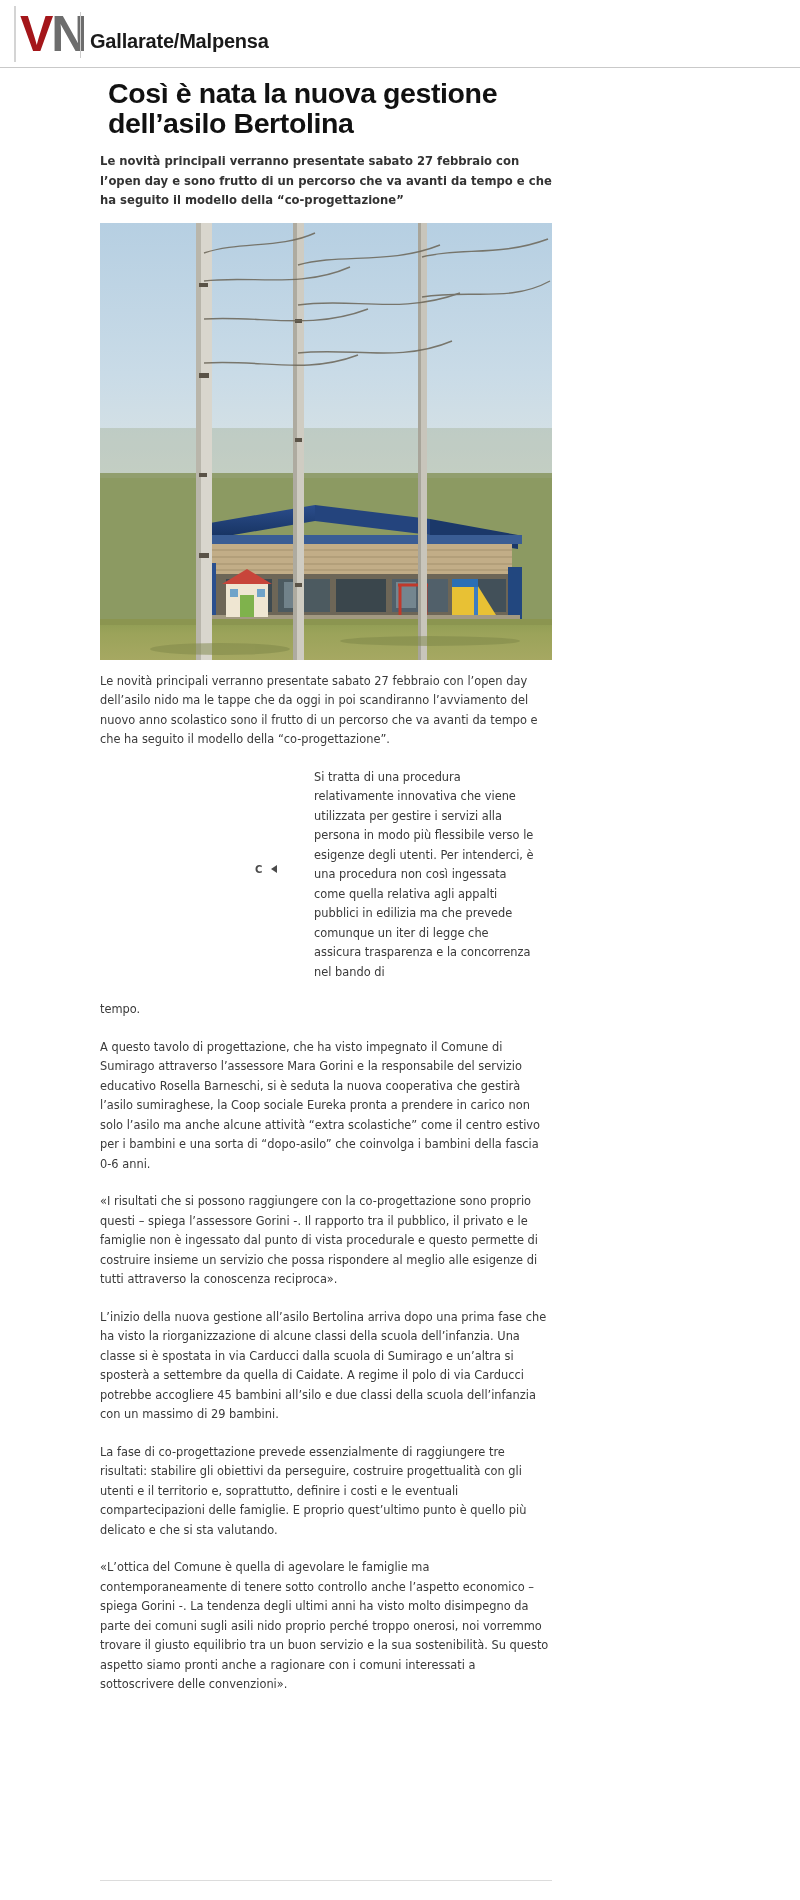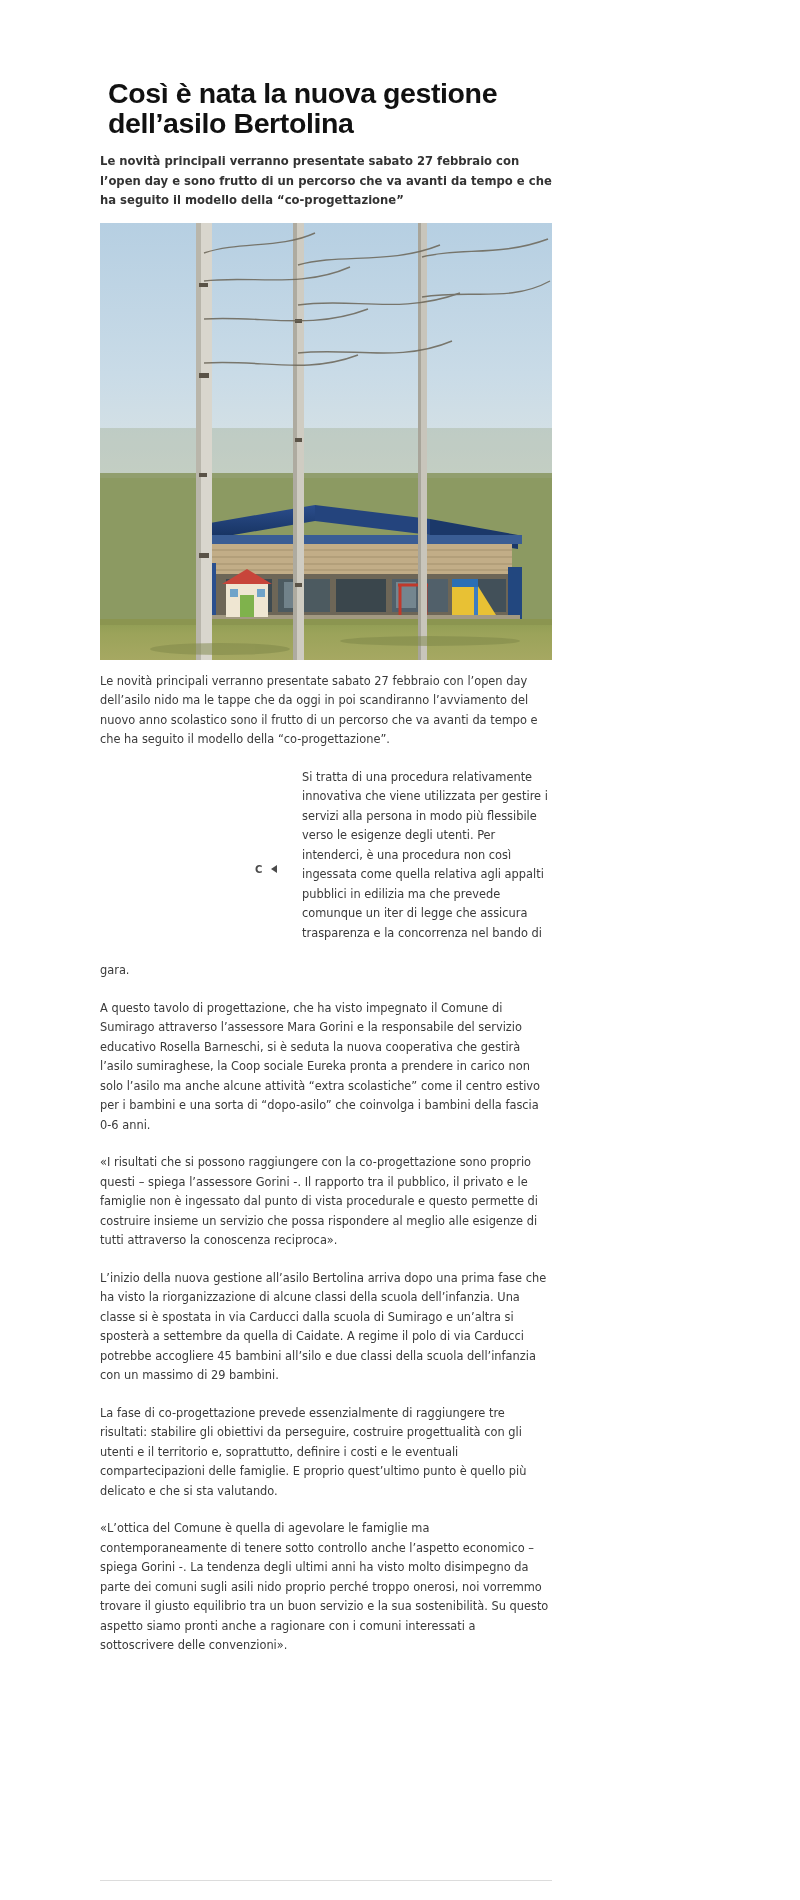--- a/index.html
+++ b/index.html
@@ -140,21 +140,21 @@
     width: 0; height: 0;
     border-top: 4.5px solid transparent;
     border-bottom: 4.5px solid transparent;
     border-right: 6px solid #4a4a4a;
   }
   .quote-col {
     margin-left: 198px;
     width: 254px;
   }
   .quote-col p {
-    margin: 4px;
+    margin: 16px;
     font-size: 11.4px;
     line-height: 19.5px;
     color: #3a3a3a;
     font-family: "DejaVu Sans", sans-serif;
   }
   p.after-quote {
     margin: 0 0 18px 0;
     font-size: 11.4px;
     line-height: 19.5px;
     color: #3a3a3a;
@@ -189,20 +189,26 @@
     text-align: left;
     font-family: "DejaVu Sans", sans-serif;
     white-space: nowrap;
   }
 </style>
 </head>
 <body>
 
 <div class="page">
 
+  <div class="masthead">
+    <div class="logo-rule"></div>
+    <div class="logo"><span class="v">V</span><span class="n">N</span></div>
+    <div class="logo-divider"></div>
+    <div class="section-name">Gallarate/Malpensa</div>
+  </div>
 
   <div class="article">
 
     <h1 class="headline">Così è nata la nuova gestione dell’asilo Bertolina</h1>
 
     <p class="lead">Le novità principali verranno presentate sabato 27 febbraio con l’open day e sono frutto di un percorso che va avanti da tempo e che ha seguito il modello della “co-progettazione”</p>
 
     <div class="photo-wrap">
       <svg class="photo" viewBox="0 0 452 437" preserveAspectRatio="none">
         <defs>
@@ -326,21 +332,21 @@
     <div class="embed-row">
       <div class="embed-icons">
         <span class="icon-c">C</span>
         <span class="icon-tri"></span>
       </div>
       <div class="quote-col">
         <p>Si tratta di una procedura relativamente innovativa che viene utilizzata per gestire i servizi alla persona in modo più flessibile verso le esigenze degli utenti. Per intenderci, è una procedura non così ingessata come quella relativa agli appalti pubblici in edilizia ma che prevede comunque un iter di legge che assicura trasparenza e la concorrenza nel bando di</p>
       </div>
     </div>
 
-    <p class="after-quote">gara.</p>
+    <p class="after-quote">tempo.</p>
 
     <p class="body">A questo tavolo di progettazione, che ha visto impegnato il Comune di Sumirago attraverso l’assessore Mara Gorini e la responsabile del servizio educativo Rosella Barneschi, si è seduta la nuova cooperativa che gestirà l’asilo sumiraghese, la Coop sociale Eureka pronta a prendere in carico non solo l’asilo ma anche alcune attività “extra scolastiche” come il centro estivo per i bambini e una sorta di “dopo-asilo” che coinvolga i bambini della fascia 0-6 anni.</p>
     <p class="body">«I risultati che si possono raggiungere con la co-progettazione sono proprio questi – spiega l’assessore Gorini -. Il rapporto tra il pubblico, il privato e le famiglie non è ingessato dal punto di vista procedurale e questo permette di costruire insieme un servizio che possa rispondere al meglio alle esigenze di tutti attraverso la conoscenza reciproca».</p>
     <p class="body">L’inizio della nuova gestione all’asilo Bertolina arriva dopo una prima fase che ha visto la riorganizzazione di alcune classi della scuola dell’infanzia. Una classe si è spostata in via Carducci dalla scuola di Sumirago e un’altra si sposterà a settembre da quella di Caidate. A regime il polo di via Carducci potrebbe accogliere 45 bambini all’silo e due classi della scuola dell’infanzia con un massimo di 29 bambini.</p>
     <p class="body">La fase di co-progettazione prevede essenzialmente di raggiungere tre risultati: stabilire gli obiettivi da perseguire, costruire progettualità con gli utenti e il territorio e, soprattutto, definire i costi e le eventuali compartecipazioni delle famiglie. E proprio quest’ultimo punto è quello più delicato e che si sta valutando.</p>
     <p class="body">«L’ottica del Comune è quella di agevolare le famiglie ma contemporaneamente di tenere sotto controllo anche l’aspetto economico –  spiega Gorini -. La tendenza degli ultimi anni ha visto molto disimpegno da parte dei comuni sugli asili nido proprio perché troppo onerosi, noi vorremmo trovare il giusto equilibrio tra un buon servizio e la sua sostenibilità. Su questo aspetto siamo pronti anche a ragionare con i comuni interessati a sottoscrivere delle convenzioni».</p>
   </div>
 
   <div class="footer">
     <div class="footer-inner">

